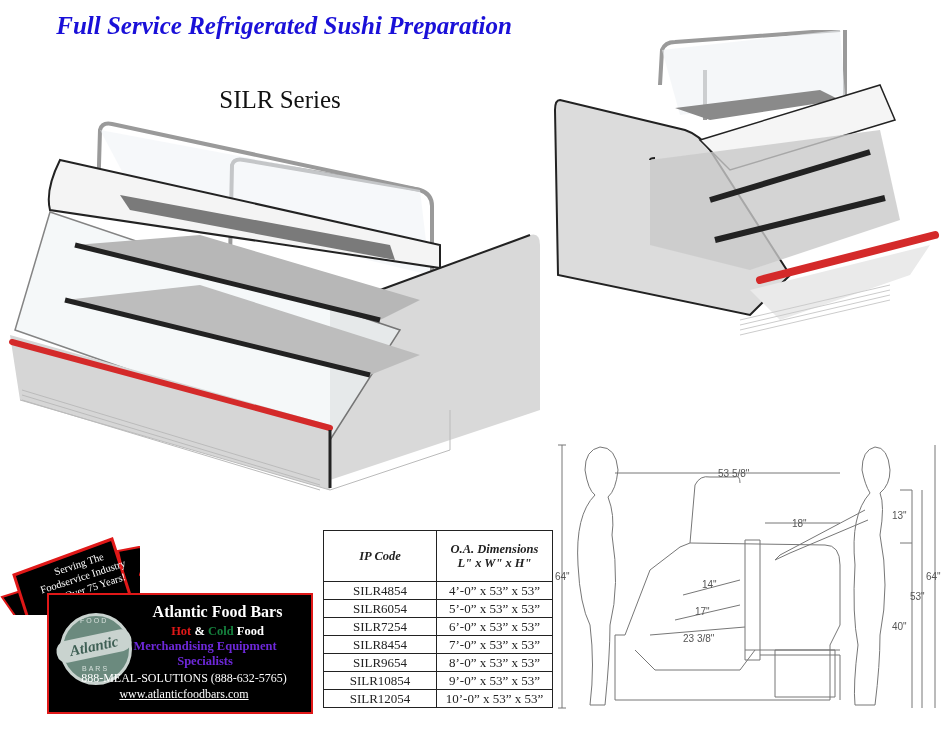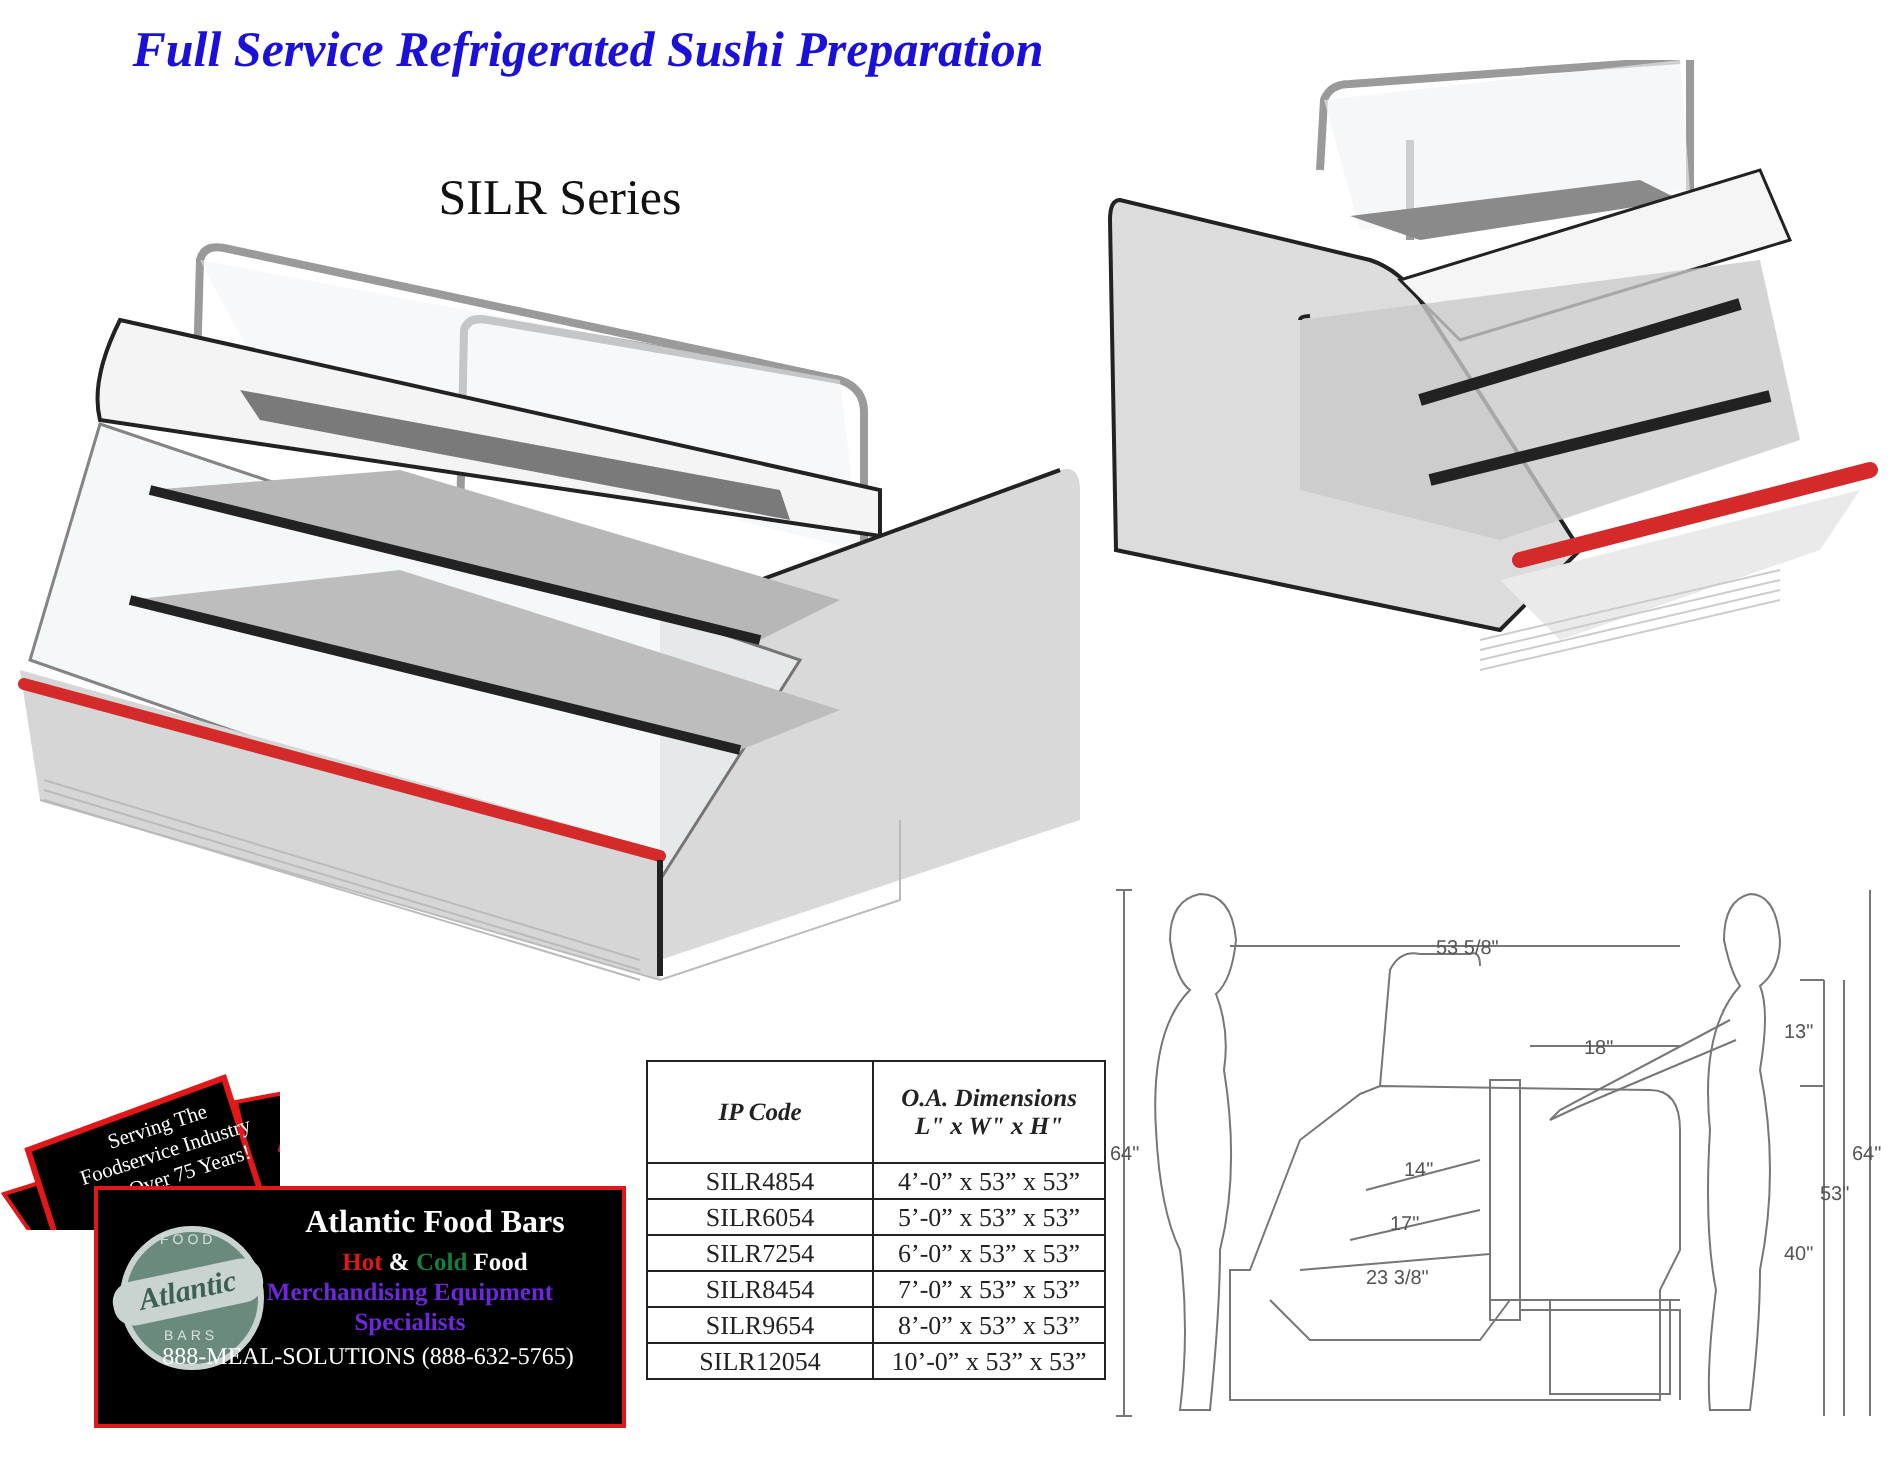--- a/index.html
+++ b/index.html
@@ -1,17 +1,17 @@
 <!DOCTYPE html>
 <html><head>
 <meta charset="utf-8">
 <style>
   html,body{margin:0;padding:0;background:#fff;}
   body{width:950px;height:734px;position:relative;overflow:hidden;font-family:"Liberation Serif",serif;}
-  .title{position:absolute;left:14px;top:10px;width:560px;text-align:center;color:#1a10d8;font-family:"Liberation Serif",serif;font-style:italic;font-weight:bold;font-size:25px;line-height:31px;}
+  .title{position:absolute;left:4px;top:10px;width:560px;text-align:center;color:#1a10d8;font-family:"Liberation Serif",serif;font-style:italic;font-weight:bold;font-size:25px;line-height:31px;}
   .series{position:absolute;left:165px;top:86px;width:230px;text-align:center;font-family:Liberation Serif, serif;font-size:25px;color:#111;}
   .render{position:absolute;}
   .spec-table{position:absolute;left:323px;top:530px;border-collapse:collapse;font-family:"Liberation Serif",serif;font-size:13px;color:#222;}
   .spec-table th,.spec-table td{border:1px solid #222;text-align:center;padding:0 4px;}
   .spec-table th{font-style:italic;font-weight:bold;height:50px;font-size:12.5px;line-height:14px;}
   .spec-table td{height:17px;line-height:17px;}
   .spec-table .c1{width:104px;}
   .spec-table .c2{width:107px;}
   .logo{position:absolute;left:0;top:535px;width:310px;height:190px;}
   .logo-box{position:absolute;left:47px;top:58px;width:262px;height:117px;background:#000;border:2px solid #e01818;}
@@ -159,20 +159,24 @@
         <td>SILR7254</td>
         <td>6’-0” x 53” x 53”</td>
       </tr>
   <tr>
         <td>SILR8454</td>
         <td>7’-0” x 53” x 53”</td>
       </tr>
   <tr>
         <td>SILR9654</td>
         <td>8’-0” x 53” x 53”</td>
+      </tr>
+  <tr>
+        <td>SILR10854</td>
+        <td>9’-0” x 53” x 53”</td>
       </tr>
   <tr>
         <td>SILR12054</td>
         <td>10’-0” x 53” x 53”</td>
       </tr>
 </tbody>
   </table>
 
 <div class="logo">
   <svg class="banner" style="left:0;top:0" width="160" height="95">
@@ -195,13 +199,14 @@
     <span class="hot">Hot</span>
     <span class="amp">&amp;</span>
     <span class="cold">Cold</span>
     <span class="amp">Food</span>
   </div>
   <div class="logo-line3">
     <div>Merchandising Equipment</div>
     <div>Specialists</div>
   </div>
   <div class="logo-phone">888-MEAL-SOLUTIONS (888-632-5765)</div>
+  <div class="logo-url">www.atlanticfoodbars.com</div>
 </div>
 
 </body></html>

